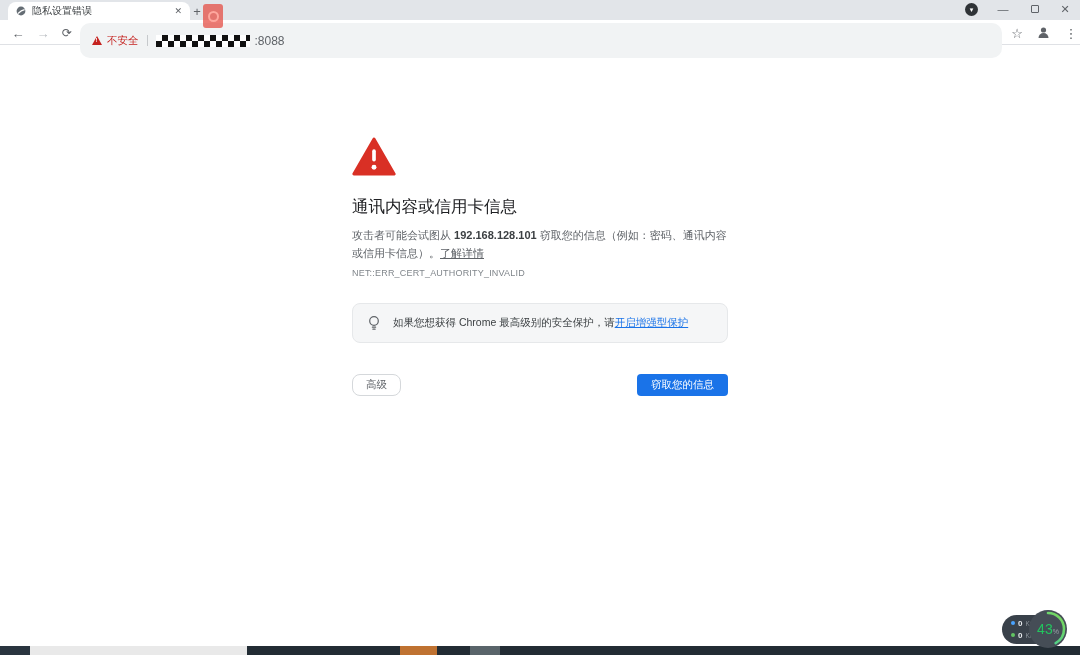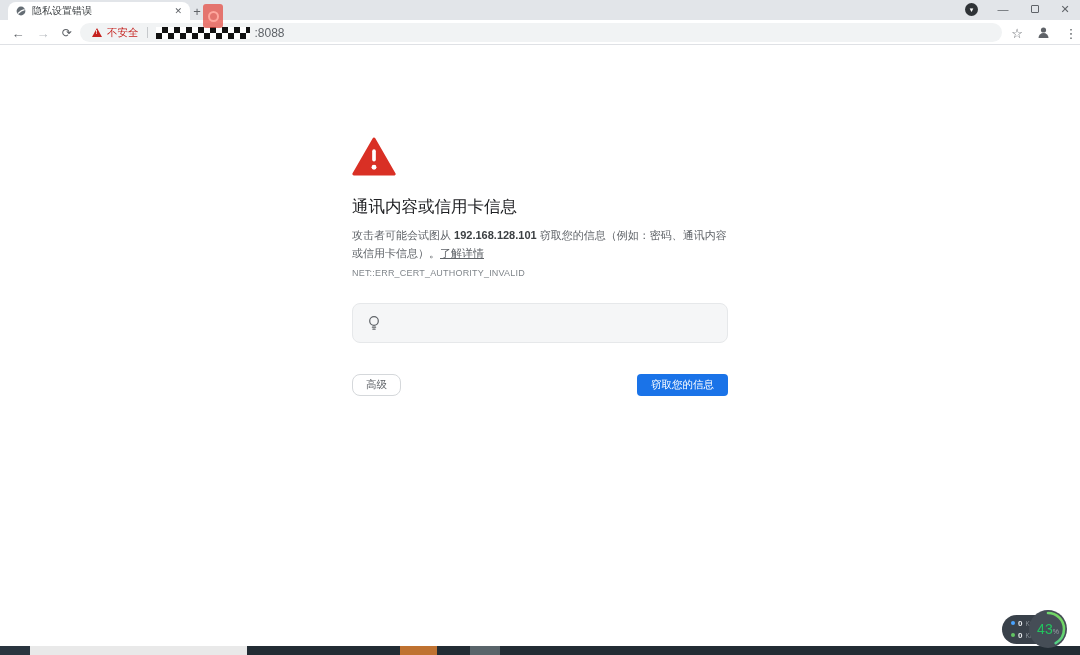--- a/index.html
+++ b/index.html
@@ -24,21 +24,21 @@
   .winbtn { top:2px; width:14px; height:14px; color:#5f6368; font-size:11px;
     display:flex; align-items:center; justify-content:center; }
   #btn-min { left:996px; } #btn-max { left:1028px; } #btn-close { left:1058px; }
   #btn-max .sq { width:8px; height:8px; border:1.2px solid #5f6368; border-radius:1px; }
 
   #toolbar { left:0; top:20px; width:1080px; height:25px; background:#fff;
     border-bottom:1px solid #dfe1e5; }
   .navicon { top:24px; font-size:13px; color:#5f6368; width:18px; height:18px;
     display:flex; align-items:center; justify-content:center; }
   #nav-back { left:9px; } #nav-fwd { left:34px; color:#b9bdc2; } #nav-reload { left:58px; font-size:12px; }
-  #omnibox { left:80px; top:23px; width:922px; height:19px; background:#f1f3f4;
+  #omnibox { left:80px; top:23px; width:922px; height:35px; background:#f1f3f4;
     border-radius:10px; display:flex; align-items:center; padding:0 12px; gap:5px; }
   #sec-triangle { width:0; height:0; border-left:5px solid transparent; border-right:5px solid transparent;
     border-bottom:9px solid #c5221f; position:relative; }
   #sec-triangle:after { content:"!"; position:absolute; left:-1.5px; top:1px; color:#fff;
     font-size:6px; font-weight:bold; }
   #sec-label { font-size:10.5px; color:#c5221f; }
   #omni-sep { width:1px; height:11px; background:#c6c9cc; margin:0 3px; }
   #censored-host { width:94px; height:12px;
     background:conic-gradient(#111 25%, #fff 0 50%, #111 0 75%, #fff 0);
     background-size:12px 12px; }
@@ -138,20 +138,21 @@
 
 <p class="abs" id="page-desc"><span>攻击者可能会试图从 </span><b>192.168.128.101</b><span> 窃取您的信息（例如：密码、通讯内容或信用卡信息）。</span><a id="learn-more">了解详情</a></p>
 
 <div class="abs" id="error-code">NET::ERR_CERT_AUTHORITY_INVALID</div>
 
 <div class="abs" id="tip-box">
   <svg width="14" height="17" viewBox="0 0 14 17">
     <circle cx="7" cy="6" r="4.3" fill="none" stroke="#5f6368" stroke-width="1.2"></circle>
     <path d="M5.4 12.2 h3.2 M5.9 14.2 h2.2" stroke="#5f6368" stroke-width="1.2" stroke-linecap="round"></path>
   </svg>
+  <span id="tip-text"><span>如果您想获得 Chrome 最高级别的安全保护，请</span><a id="tip-link">开启增强型保护</a></span>
 </div>
 
 <div class="abs" id="btn-row">
   <button id="advanced-btn">高级</button>
   <button id="back-safe-btn">窃取您的信息</button>
 </div>
 
 <div class="abs" id="speed-widget">
   <div id="speed-pill">
     <div class="sp-row">

